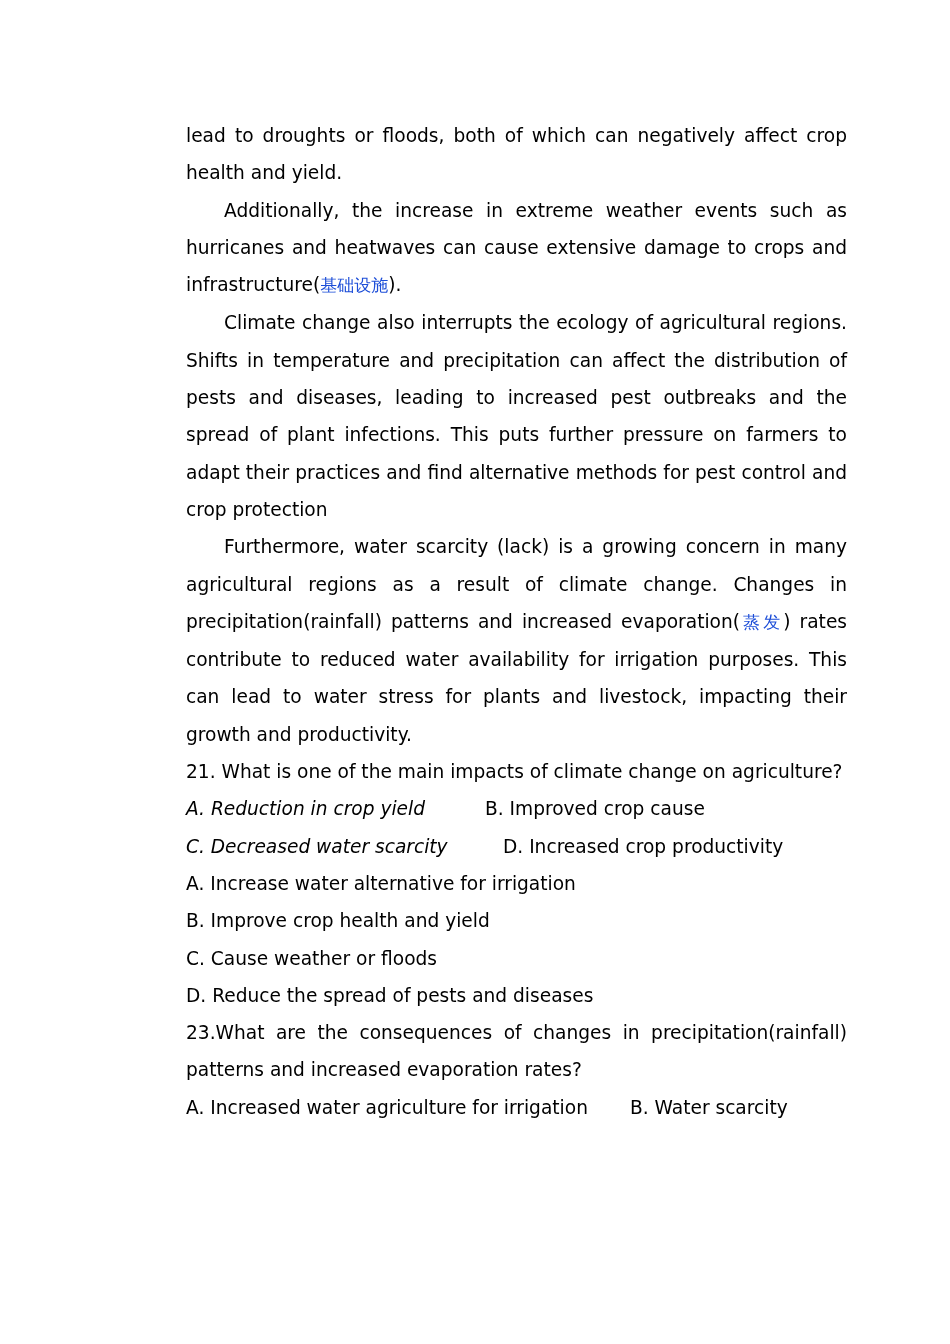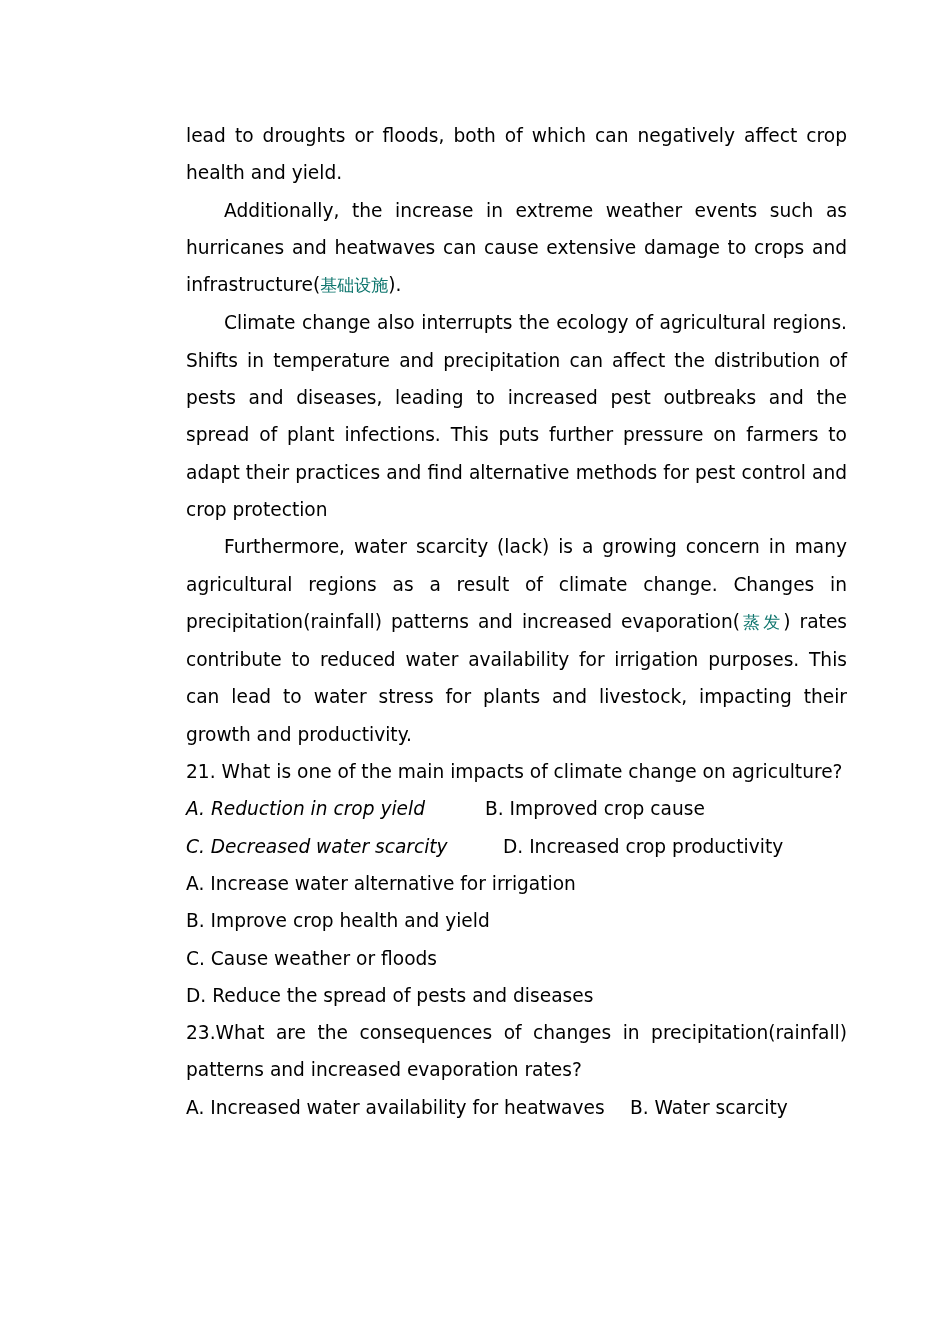--- a/index.html
+++ b/index.html
@@ -27,21 +27,21 @@
     .para {
       margin: 0;
       text-align: justify;
       text-align-last: left;
     }
     .indent {
       text-indent: 38px;
     }
     .cjk {
       font-family: "DejaVu Serif", serif;
-      color: #0f766e;
+      color: #1d4ed8;
       font-size: 17px;
     }
     .question {
       margin: 0;
       text-align: justify;
       text-align-last: left;
     }
     .opt-line {
       margin: 0;
       white-space: pre;
@@ -69,15 +69,15 @@
   <p class="question"><span>21.</span> <span>What is one of the main impacts of climate change on agriculture?</span></p>
   <div class="opt-line"><span class="opt q21-a">A. Reduction in crop yield</span><span class="opt">B. Improved crop cause</span></div>
   <div class="opt-line"><span class="opt q21-c">C. Decreased water scarcity</span><span class="opt">D. Increased crop productivity</span></div>
 
   <div class="opt-line">A. Increase water alternative for irrigation</div>
   <div class="opt-line">B. Improve crop health and yield</div>
   <div class="opt-line">C. Cause weather or floods</div>
   <div class="opt-line">D. Reduce the spread of pests and diseases</div>
 
   <p class="question"><span>23.</span><span>What are the consequences of changes in precipitation(rainfall) patterns and increased evaporation rates?</span></p>
-  <div class="opt-line"><span class="opt q23-a">A. Increased water availability for heatwaves</span><span class="opt">B. Water scarcity</span></div>
+  <div class="opt-line"><span class="opt q23-a">A. Increased water agriculture for irrigation</span><span class="opt">B. Water scarcity</span></div>
 
 </div>
 
 </body></html>

